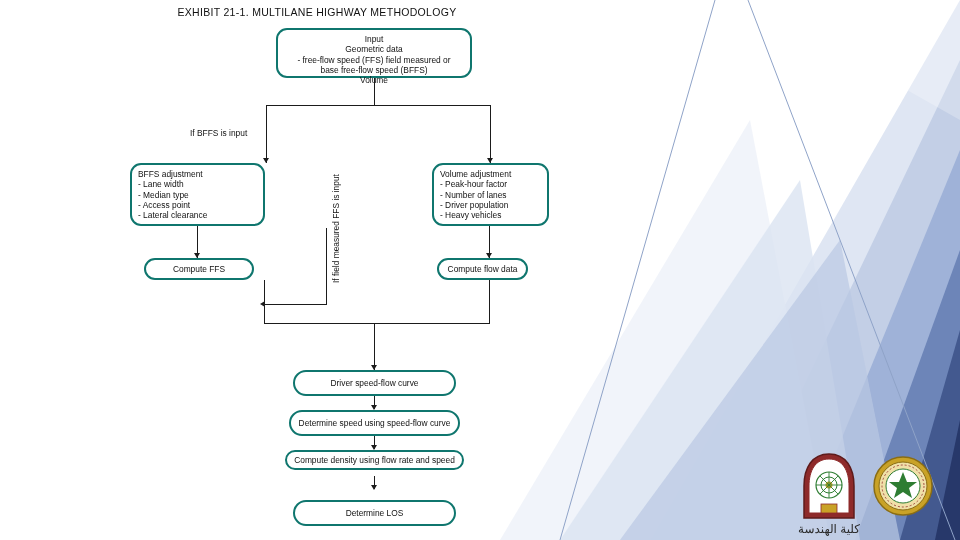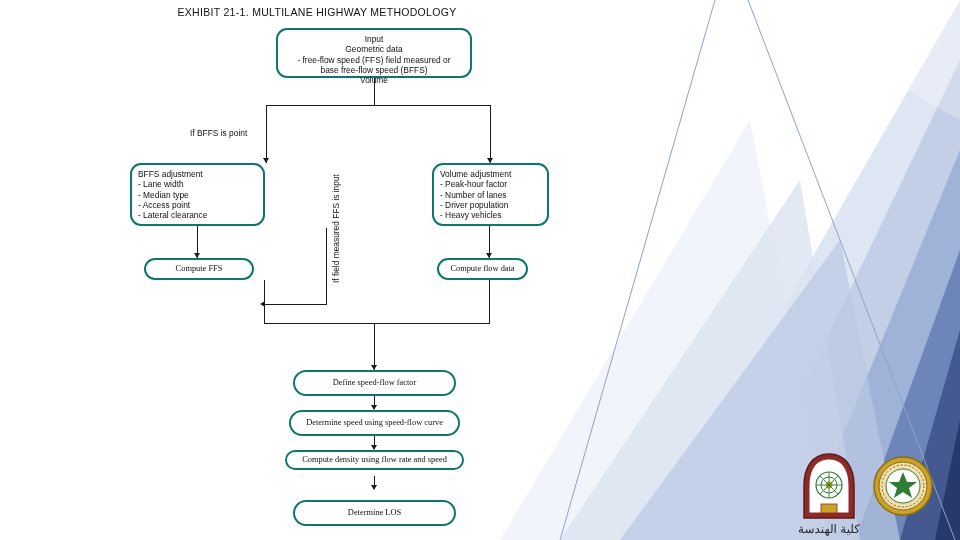--- a/index.html
+++ b/index.html
@@ -8,21 +8,21 @@
 
   
   .bg-layer{position:absolute;top:0;right:0;width:460px;height:540px;overflow:hidden;}
 
   
   #chart{position:absolute;left:0;top:0;width:600px;height:540px;padding-left:34px;}
   .title{position:absolute;left:0;right:0;top:6px;text-align:center;font-size:10.5px;color:#111;letter-spacing:.3px;font-family:"Liberation Sans",sans-serif;}
 
   .node{position:absolute;box-sizing:border-box;border:2px solid #0f766e;background:#ffffff;color:#111;font-size:8.4px;line-height:1.22;padding:4px 6px;}
   .rounded{border-radius:11px;}
-  .pill{border-radius:30px;text-align:center;display:flex;align-items:center;justify-content:center;font-family:Liberation Serif, serif;}
+  .pill{border-radius:30px;text-align:center;display:flex;align-items:center;justify-content:center;}
   .node .nt{white-space:pre-line;}
   .center{text-align:center;}
 
   .line{position:absolute;background:#1b1b1b;}
   .h{height:1px;}
   .v{width:1px;}
 
   .arrow{position:absolute;width:0;height:0;border-left:3.5px solid transparent;border-right:3.5px solid transparent;border-top:5px solid #1b1b1b;}
   .arrow.left{border:none;border-top:3.5px solid transparent;border-bottom:3.5px solid transparent;border-right:5px solid #1b1b1b;}
 
@@ -70,21 +70,21 @@
     <div class="line v" style="left:374px;top:78px;height:27px;"></div>
 
     <div class="line h" style="left:266px;top:105px;width:224px;"></div>
 
     <div class="line v" style="left:266px;top:105px;height:58px;"></div>
     <div class="arrow" style="left:262.5px;top:158px;"></div>
 
     <div class="line v" style="left:490px;top:105px;height:58px;"></div>
     <div class="arrow" style="left:486.5px;top:158px;"></div>
 
-    <div class="sidelabel" style="left:190px;top:128px;">If BFFS is point</div>
+    <div class="sidelabel" style="left:190px;top:128px;">If BFFS is input</div>
 
     <div class="node rounded" style="left:432px;top:163px;width:117px;height:63px;">
       <div class="nt">Volume adjustment
   - Peak-hour factor
   - Number of lanes
   - Driver population
   - Heavy vehicles</div>
     </div>
 
     <div class="node rounded" style="left:130px;top:163px;width:135px;height:63px;">
@@ -115,21 +115,21 @@
     <div class="line v" style="left:326px;top:228px;height:77px;"></div>
     <div class="arrow left" style="left:260px;top:300.5px;"></div>
 
     <div class="line v" style="left:264px;top:280px;height:43px;"></div>
     <div class="line v" style="left:489px;top:280px;height:43px;"></div>
     <div class="line h" style="left:264px;top:323px;width:226px;"></div>
     <div class="line v" style="left:374px;top:323px;height:47px;"></div>
     <div class="arrow" style="left:370.5px;top:365px;"></div>
 
     <div class="node pill" style="left:293px;top:370px;width:163px;height:26px;">
-      <div class="nt">Define speed-flow factor</div>
+      <div class="nt">Driver speed-flow curve</div>
     </div>
 
     <div class="line v" style="left:374px;top:396px;height:13px;"></div>
     <div class="arrow" style="left:370.5px;top:405px;"></div>
 
     <div class="node pill" style="left:289px;top:410px;width:171px;height:26px;">
       <div class="nt">Determine speed using speed-flow curve</div>
     </div>
 
     <div class="line v" style="left:374px;top:436px;height:13px;"></div>

